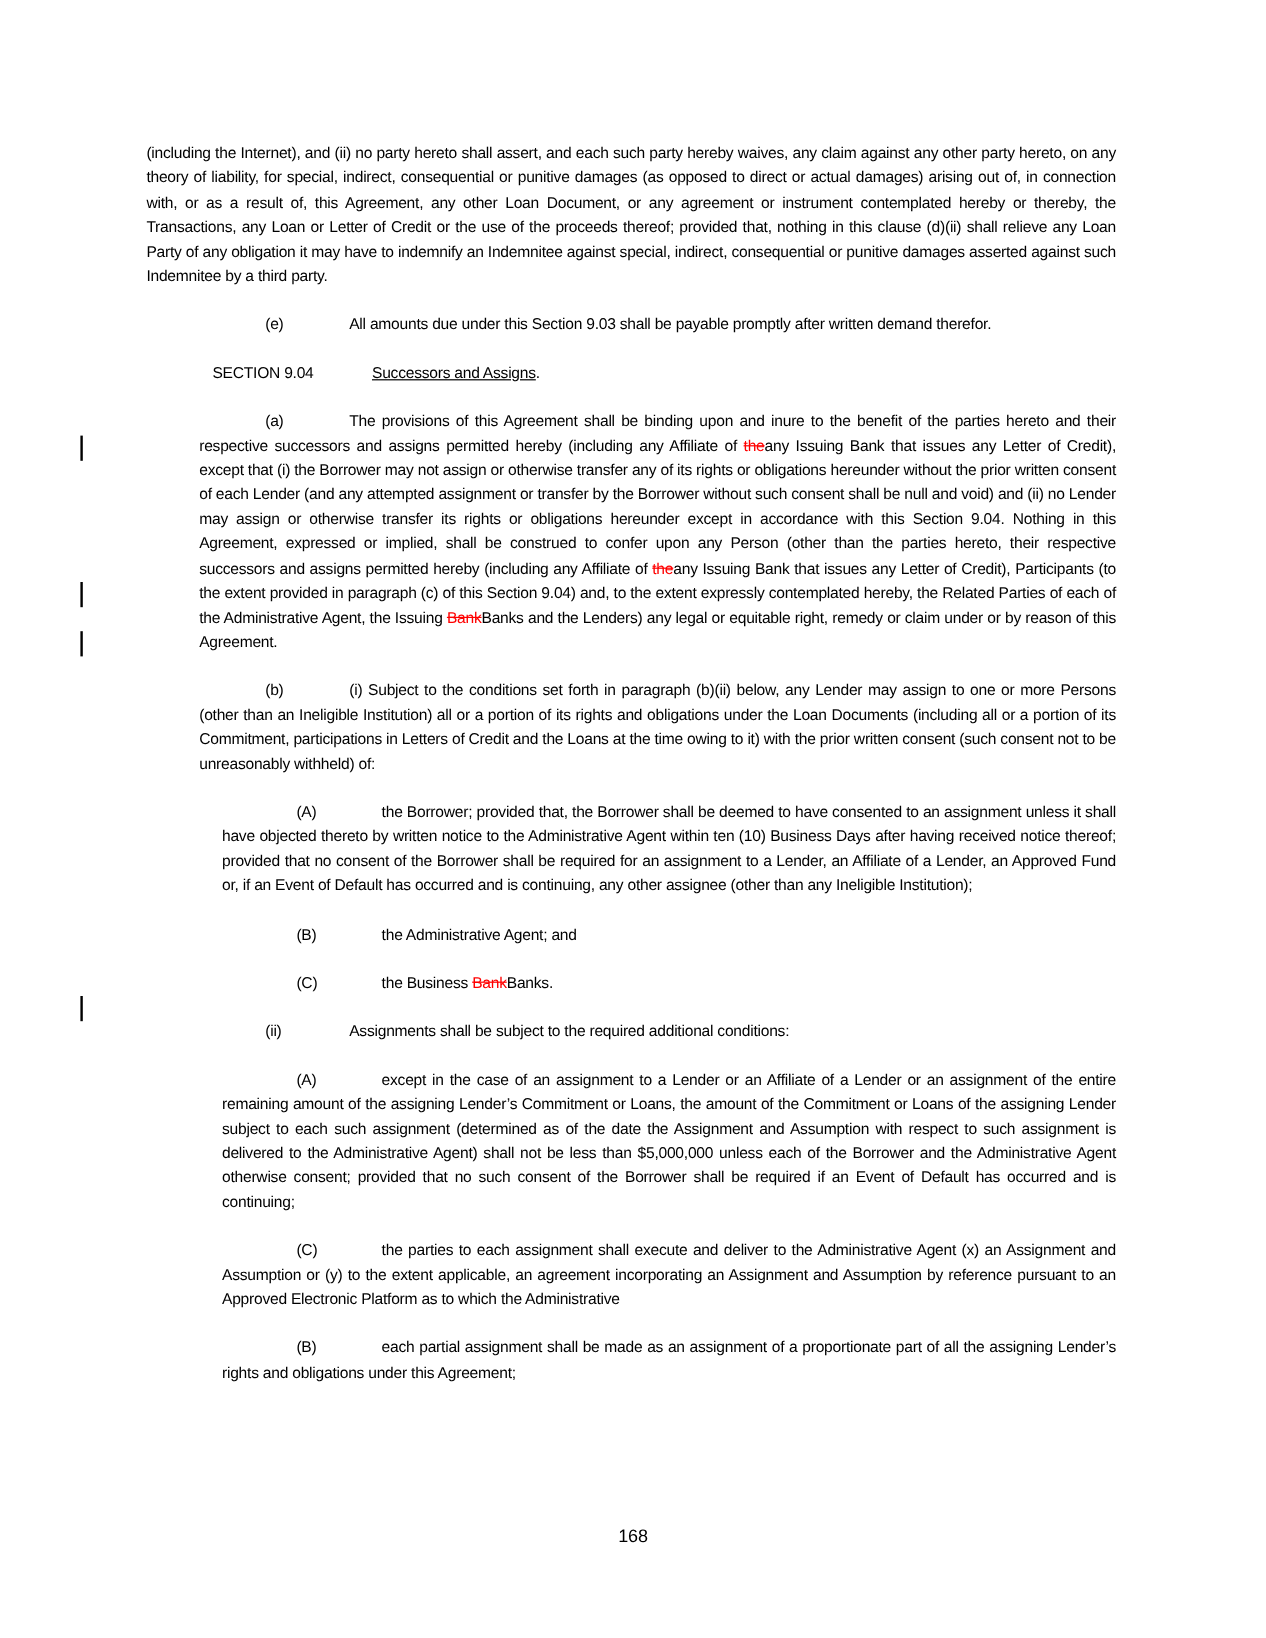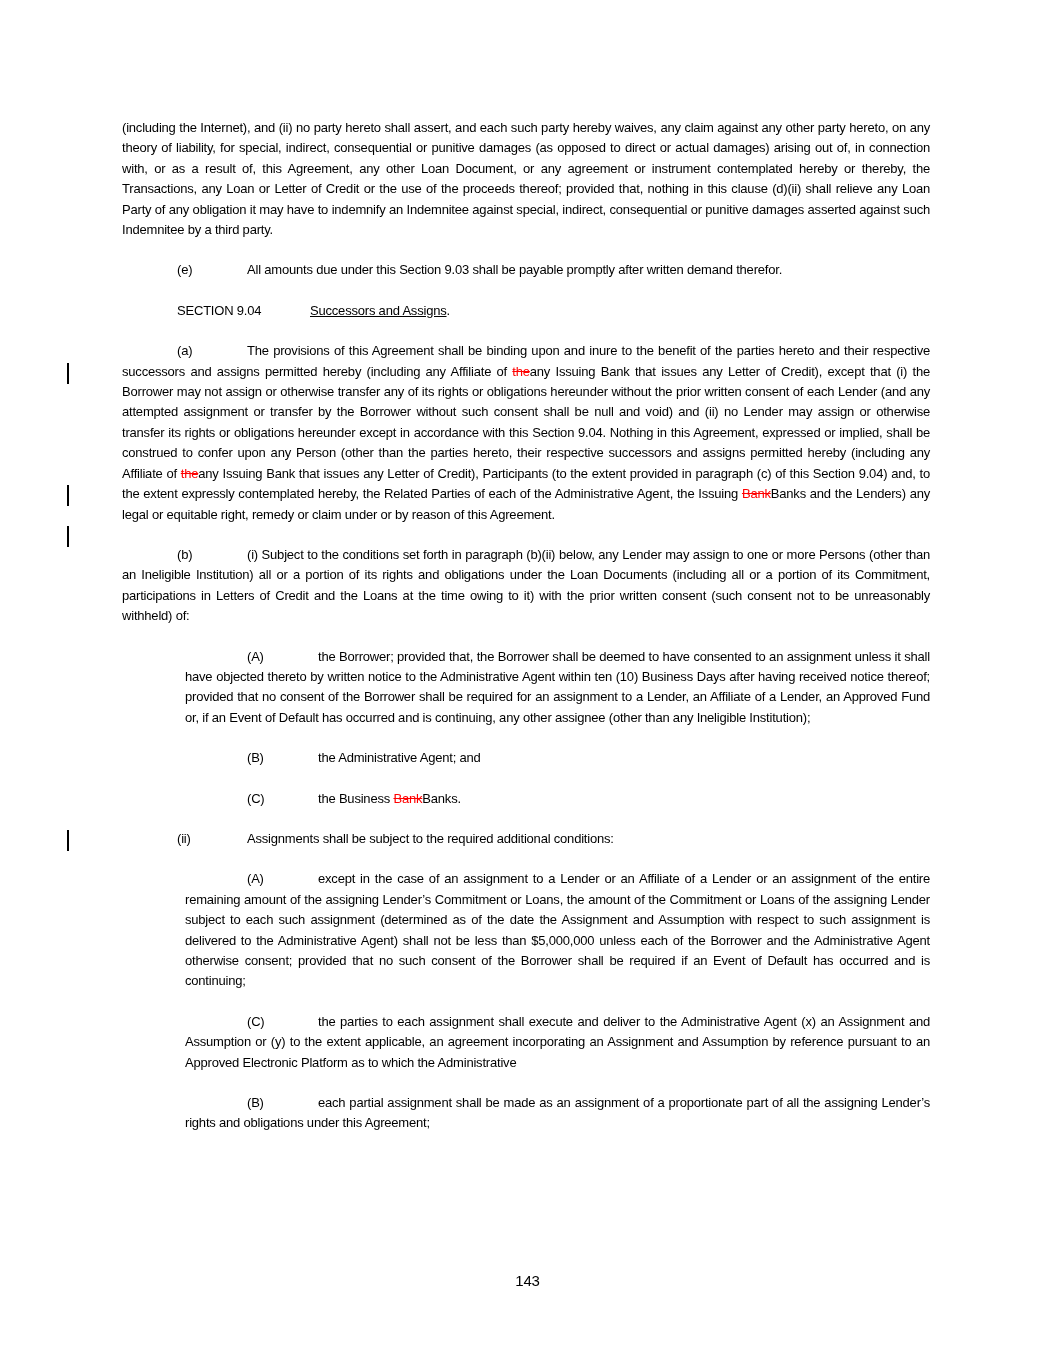--- a/index.html
+++ b/index.html
@@ -8,21 +8,21 @@
     background: #ffffff; color: #000000;
     font-family: "Liberation Sans", sans-serif;
   }
   .page { position: absolute; inset: 0; background: #ffffff; overflow: hidden; }
   .content {
     position: absolute; left: 122px; top: 118px; width: 808px;
     font-size: 13px; line-height: 20.4px; letter-spacing: -0.2px;
     text-align: justify;
   }
   .para { margin: 0 0 20px 0; }
-  .l1 { text-indent: 55px; }
+  .l1 { text-indent: 55px; margin-left: 44px; }
   .l1 > .label { display: inline-block; width: 70px; text-indent: 0; }
   .heading { text-indent: 55px; }
   .heading > .label { display: inline-block; width: 133px; text-indent: 0; }
   .l2 { margin-left: 63px; text-indent: 62px; }
   .l2 > .label { display: inline-block; width: 71px; text-indent: 0; }
   .del { color: #ff0000; text-decoration: line-through; }
   .ins { color: #000000; }
   .u { text-decoration: underline; }
   .change-bar { position: absolute; left: 67px; width: 2px; background: #000000; }
   .footer {
@@ -41,18 +41,18 @@
       <div class="para l1"><span class="label">(a)</span><span>The provisions of this Agreement shall be binding upon and inure to the benefit of the parties hereto and their respective successors and assigns permitted hereby (including any Affiliate of </span><span class="del">the</span><span class="ins">any</span><span> Issuing Bank that issues any Letter of Credit), except that (i) the Borrower may not assign or otherwise transfer any of its rights or obligations hereunder without the prior written consent of each Lender (and any attempted assignment or transfer by the Borrower without such consent shall be null and void) and (ii) no Lender may assign or otherwise transfer its rights or obligations hereunder except in accordance with this Section 9.04.  Nothing in this Agreement, expressed or implied, shall be construed to confer upon any Person (other than the parties hereto, their respective successors and assigns permitted hereby (including any Affiliate of </span><span class="del">the</span><span class="ins">any</span><span> Issuing Bank that issues any Letter of Credit), Participants (to the extent provided in paragraph (c) of this Section 9.04) and, to the extent expressly contemplated hereby, the Related Parties of each of the Administrative Agent, the Issuing </span><span class="del">Bank</span><span class="ins">Banks</span><span> and the Lenders) any legal or equitable right, remedy or claim under or by reason of this Agreement.</span></div>
       <div class="para l1"><span class="label">(b)</span><span>(i) Subject to the conditions set forth in paragraph (b)(ii) below, any Lender may assign to one or more Persons (other than an Ineligible Institution) all or a portion of its rights and obligations under the Loan Documents (including all or a portion of its Commitment, participations in Letters of Credit and the Loans at the time owing to it) with the prior written consent (such consent not to be unreasonably withheld) of:</span></div>
       <div class="para l2"><span class="label">(A)</span><span>the Borrower; provided that, the Borrower shall be deemed to have consented to an assignment unless it shall have objected thereto by written notice to the Administrative Agent within ten (10) Business Days after having received notice thereof; provided that no consent of the Borrower shall be required for an assignment to a Lender, an Affiliate of a Lender, an Approved Fund or, if an Event of Default has occurred and is continuing, any other assignee (other than any Ineligible Institution);</span></div>
       <div class="para l2"><span class="label">(B)</span><span>the Administrative Agent; and</span></div>
       <div class="para l2"><span class="label">(C)</span><span>the Business </span><span class="del">Bank</span><span class="ins">Banks</span><span>.</span></div>
       <div class="para l1"><span class="label">(ii)</span><span>Assignments shall be subject to the required additional conditions:</span></div>
       <div class="para l2"><span class="label">(A)</span><span>except in the case of an assignment to a Lender or an Affiliate of a Lender or an assignment of the entire remaining amount of the assigning Lender’s Commitment or Loans, the amount of the Commitment or Loans of the assigning Lender subject to each such assignment (determined as of the date the Assignment and Assumption with respect to such assignment is delivered to the Administrative Agent) shall not be less than $5,000,000 unless each of the Borrower and the Administrative Agent otherwise consent; provided that no such consent of the Borrower shall be required if an Event of Default has occurred and is continuing;</span></div>
       <div class="para l2"><span class="label">(C)</span><span>the parties to each assignment shall execute and deliver to the Administrative Agent (x) an Assignment and Assumption or (y) to the extent applicable, an agreement incorporating an Assignment and Assumption by reference pursuant to an Approved Electronic Platform as to which the Administrative</span></div>
       <div class="para l2"><span class="label">(B)</span><span>each partial assignment shall be made as an assignment of a proportionate part of all the assigning Lender’s rights and obligations under this Agreement;</span></div>
     </div>
-  <div class="footer">143</div>
+  <div class="footer">168</div>
 <div class="change-bar" style="top: 362.656px; height: 21px; background: rgb(0, 0, 0);"></div>
     <div class="change-bar" style="top: 485.094px; height: 21px; background: rgb(0, 0, 0);"></div>
     <div class="change-bar" style="top: 525.906px; height: 21px; background: rgb(0, 0, 0);"></div>
     <div class="change-bar" style="top: 830.375px; height: 21px; background: rgb(0, 0, 0);"></div>
   </div>
 
 </body></html>

